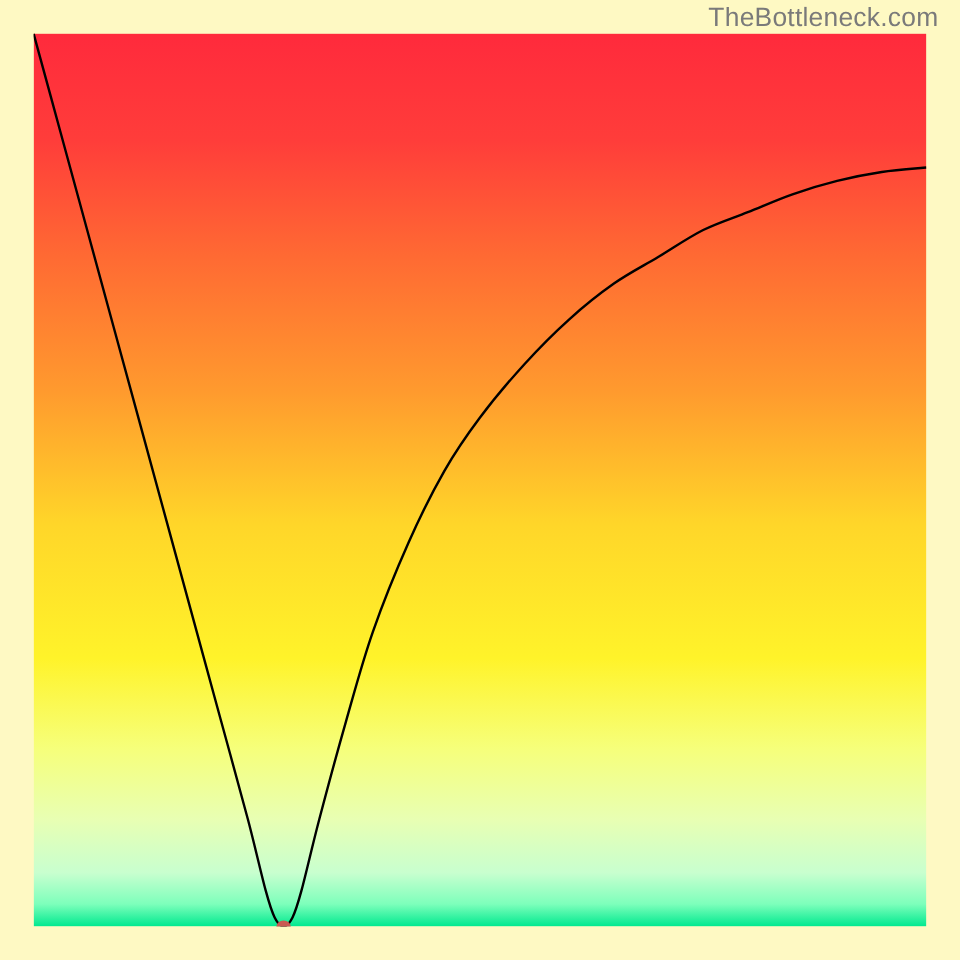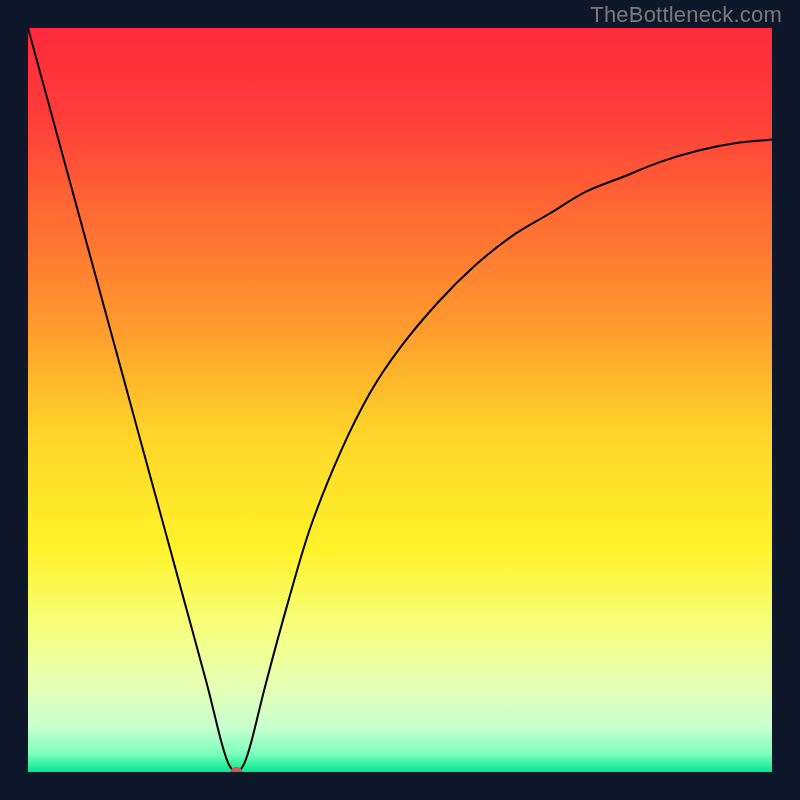--- a/index.html
+++ b/index.html
@@ -8,21 +8,21 @@
     width: 800px;
     height: 800px;
     background: #000;
     font-family: Arial, Helvetica, sans-serif;
     overflow: hidden;
   }
   .frame {
     position: relative;
     width: 800px;
     height: 800px;
-    background: #0f172a;
+    background: #fef9c3;
   }
   .watermark {
     position: absolute;
     top: 2px;
     right: 18px;
     color: #7a7a7a;
     font-size: 22px;
     font-weight: 500;
     letter-spacing: 0.2px;
     user-select: none;

